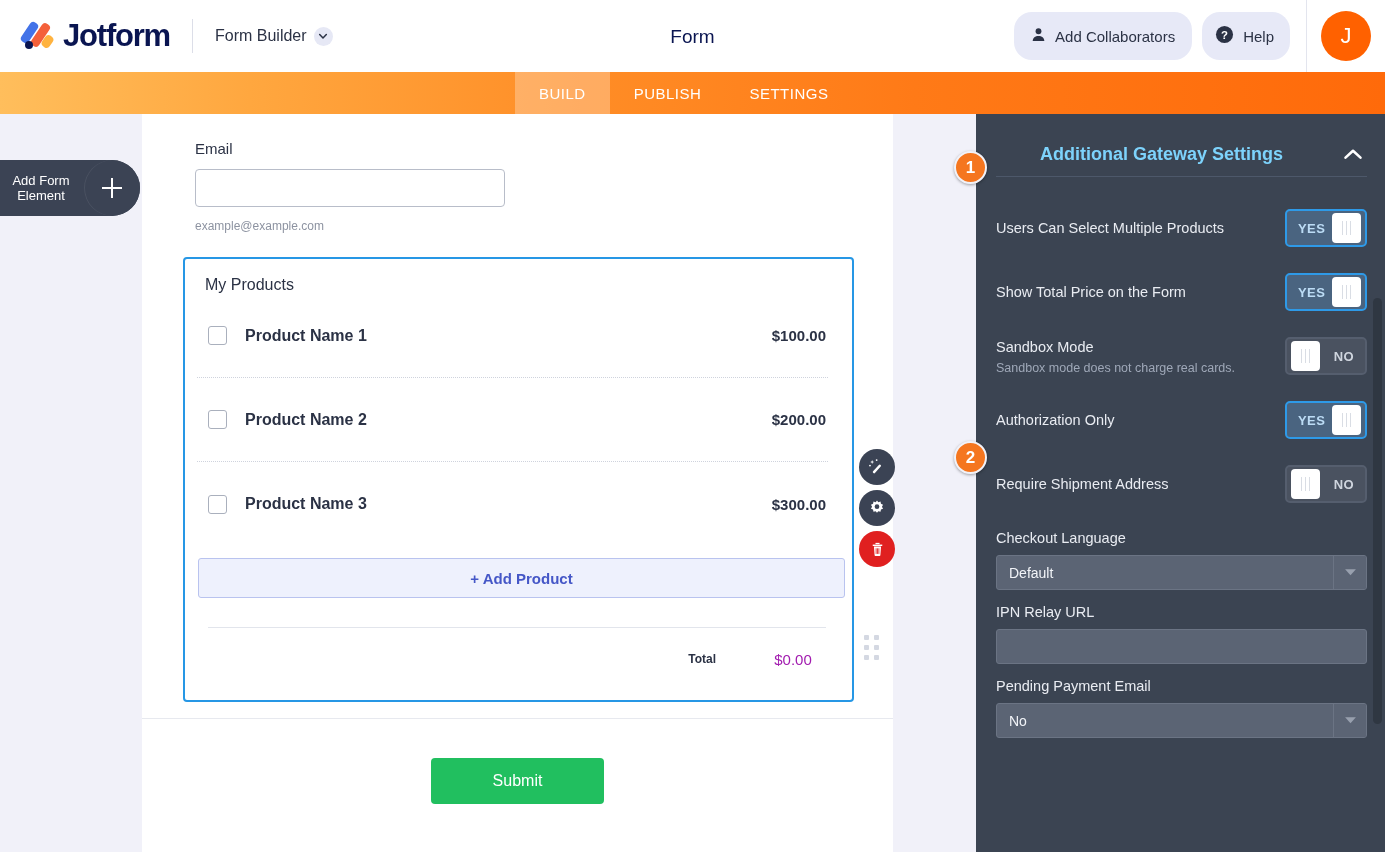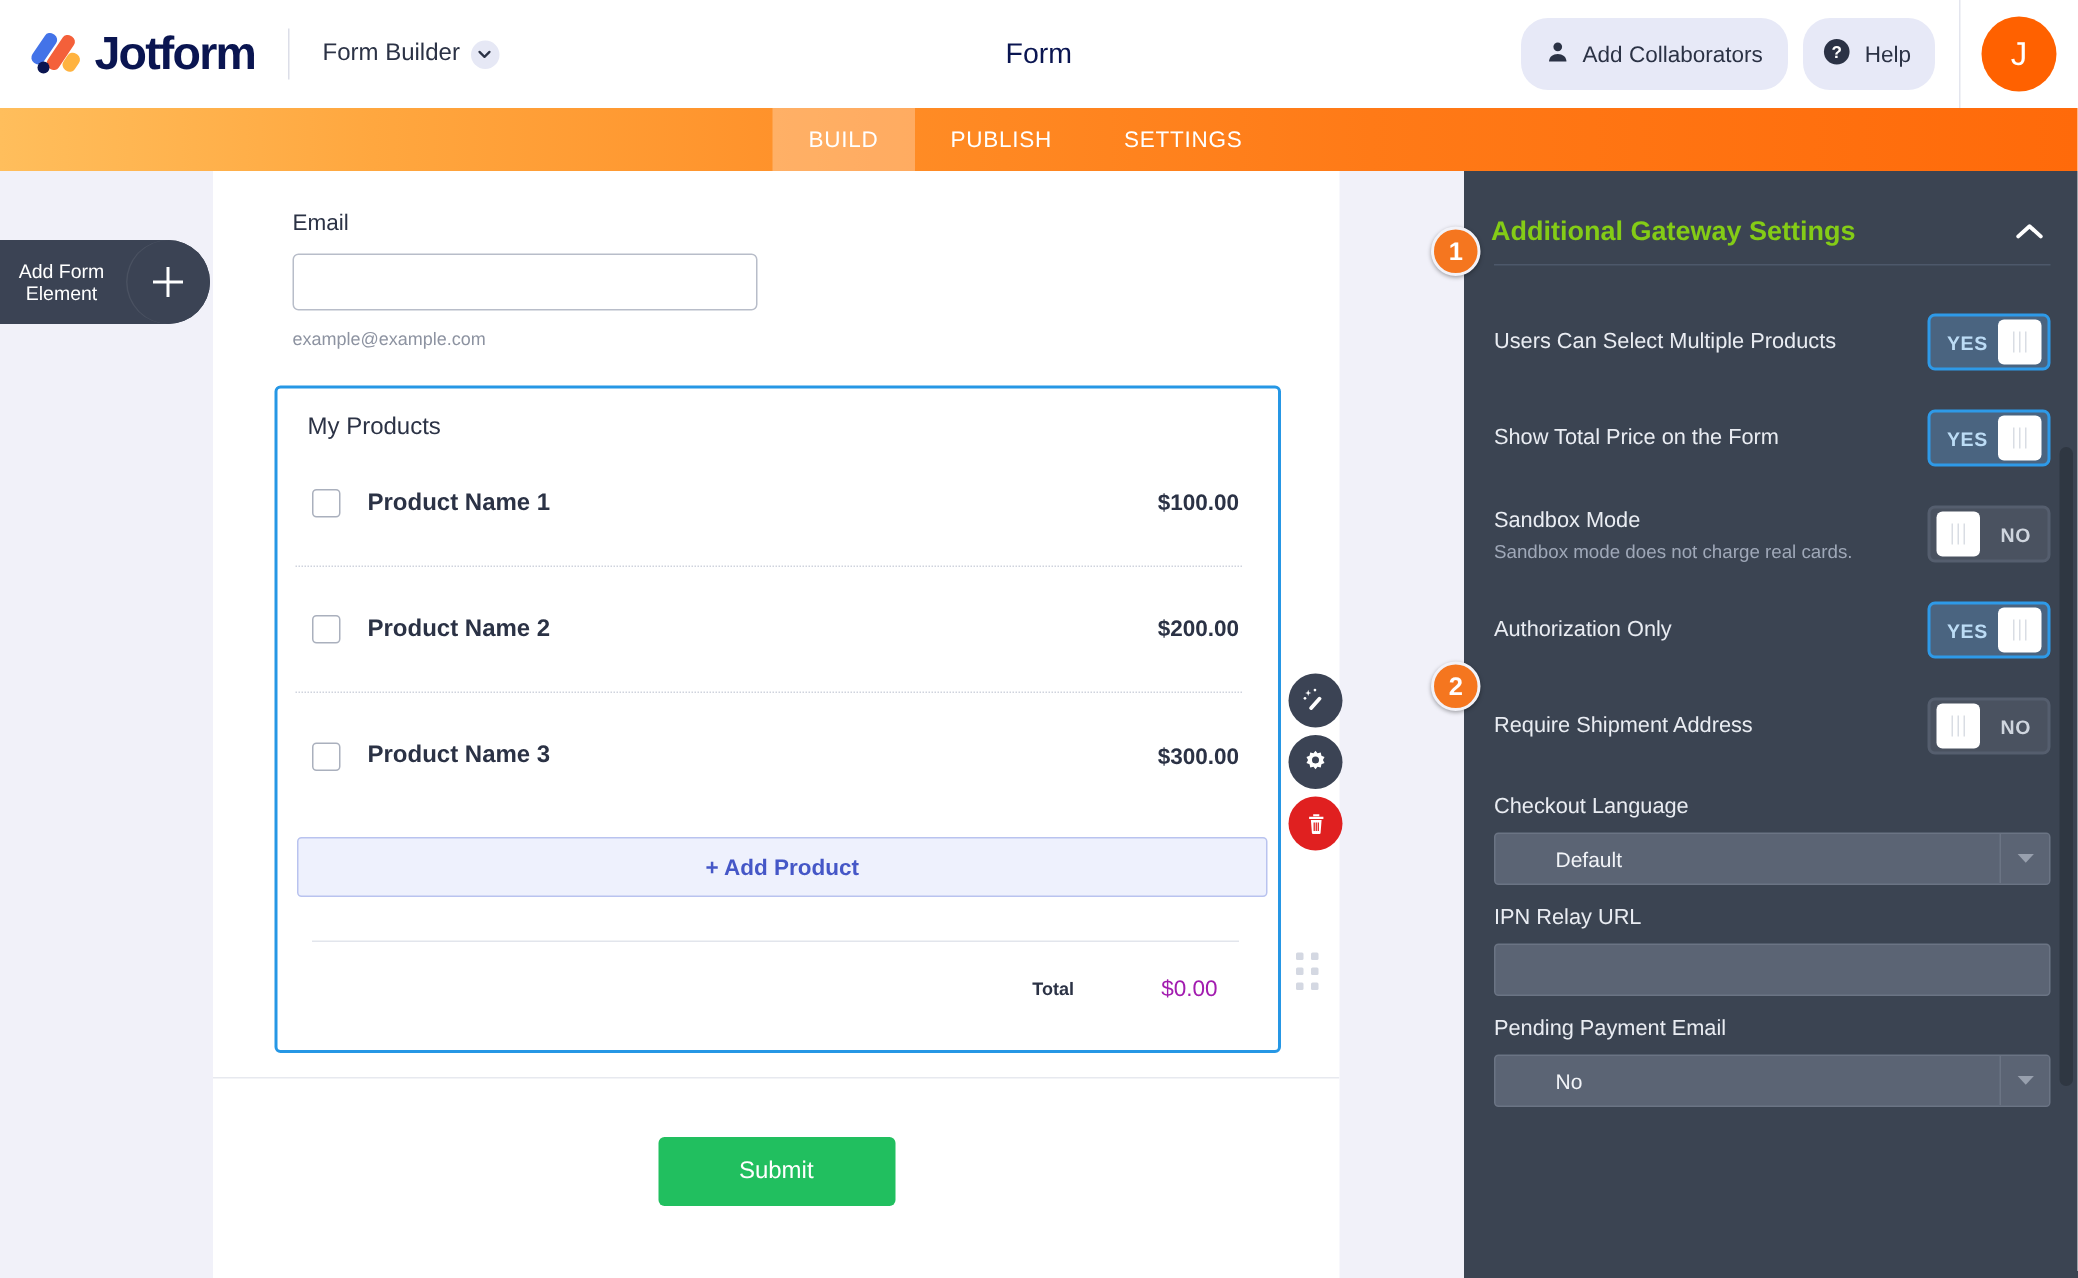--- a/index.html
+++ b/index.html
@@ -170,21 +170,21 @@
   }
   .fab {
     width: 36px; height: 36px; border-radius: 50%; border: none;
     display: flex; align-items: center; justify-content: center; cursor: pointer;
   }
   .fab.dark { background: #3b4354; }
   .fab.red  { background: #e02020; }
 
   .canvas-footer { border-top: 1px solid #e7e9ef; margin-top: 16px; }
   .submit-btn {
-    display: block; margin: 39px auto 0 auto; width: 158px; height: 46px;
+    display: block; margin: 39px auto 0 auto; width: 173px; height: 46px;
     background: #21bf5f; border: none; border-radius: 4px;
     color: #fff; font-size: 16px; font-family: inherit; cursor: pointer;
   }
 
   
   .gap-strip {
     position: absolute; top: 114px; left: 893px; width: 83px; height: 738px;
     background: #f1f1f9;
   }
 
@@ -192,21 +192,21 @@
   .right-panel {
     position: absolute; top: 114px; left: 976px; width: 409px; height: 738px;
     background: #3b4452; overflow: hidden;
   }
   .panel-inner { padding: 0 16px 0 18px; position: relative; }
   .panel-head {
     display: flex; align-items: center; height: 54px;
     padding-top: 26px;
   }
   .panel-title {
-    font-size: 18px; font-weight: bold; color: #84cc16; flex: 1;
+    font-size: 18px; font-weight: bold; color: #7dd3fc; flex: 1; margin-left: 46px;
   }
   .collapse-btn {
     background: none; border: none; cursor: pointer; padding: 4px 6px;
     display: flex; align-items: center;
   }
   .panel-rule { border-top: 1px solid #4d586a; margin: 8px 2px 0 2px; }
 
   .setting-row {
     display: flex; align-items: center; min-height: 64px; padding: 0 2px;
   }
@@ -231,21 +231,21 @@
     position: absolute; top: 2px;
   }
   .toggle.on  .knob { right: 4px; }
   .toggle.off .knob { left: 4px; }
   .knob i { display: block; width: 1.5px; height: 14px; background: #d9dde4; }
 
   .field-block { padding: 0 2px; margin-top: 14px; }
   .panel-field-label { font-size: 14.5px; color: #e9ecf2; margin-bottom: 9px; }
   .select-box {
     display: flex; align-items: center; height: 35px;
-    background: #5b6personally; border-radius: 3px; overflow: hidden; padding-left: 28px;
+    background: #5b6personally; border-radius: 3px; overflow: hidden;
   }
   .select-box {
     background: #5b6474; border: 1px solid #6b7484;
   }
   .select-value { flex: 1; font-size: 14px; color: #f2f4f8; padding-left: 12px; }
   .select-arrow {
     width: 33px; height: 100%; border-left: 1px solid #6b7484;
     display: flex; align-items: center; justify-content: center;
     background: #5b6474;
   }

